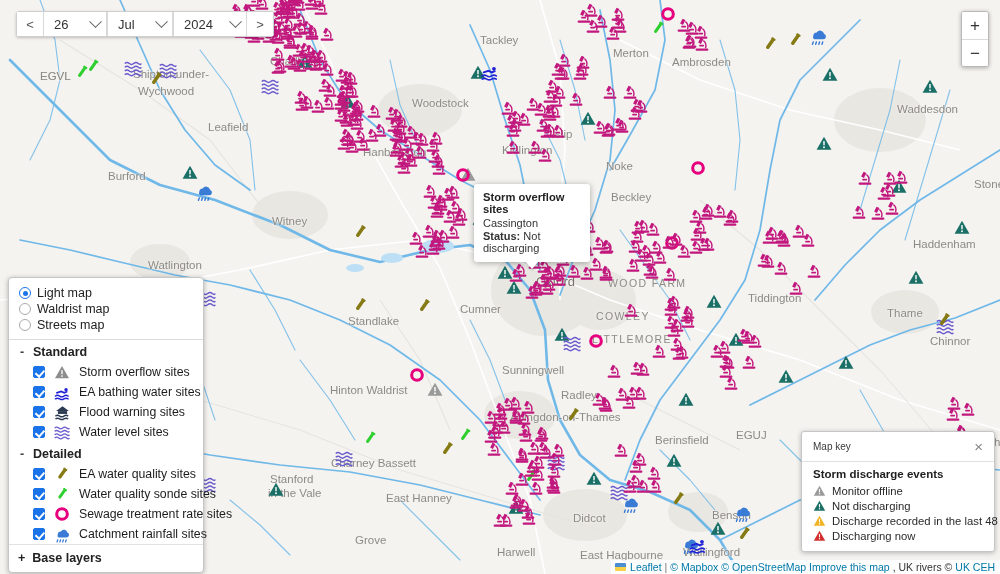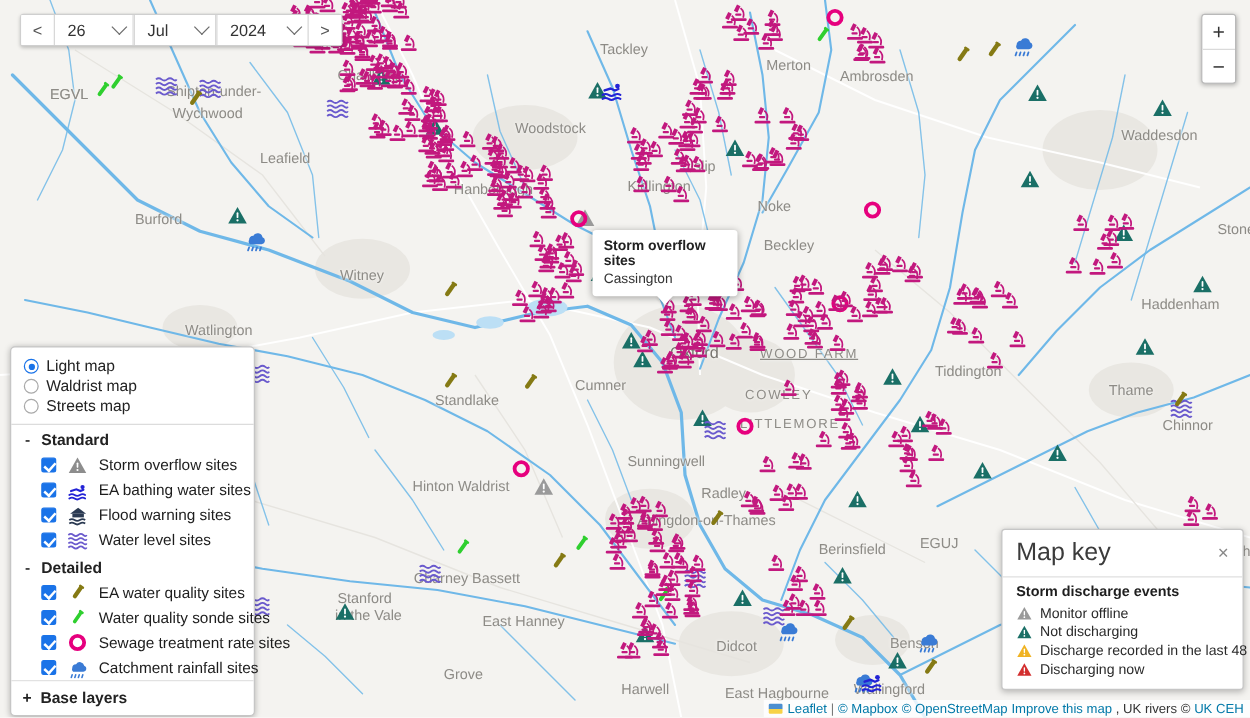--- a/index.html
+++ b/index.html
@@ -155,21 +155,21 @@
   #map-key {
     position: absolute; right: 5px; bottom: 22px; width: 194px;
     background: #fff; border: 1px solid #c6c6c6; border-radius: 3px;
     box-shadow: 0 1px 5px rgba(0,0,0,.26);
     z-index: 35;
   }
   #map-key .hdr {
     display: flex; align-items: center; justify-content: space-between;
     padding: 7px 9px 7px 11px; border-bottom: 1px solid #e0e0e0;
   }
-  #map-key .hdr .ttl { font-size: 20px; color: #3b3b3b; }
+  #map-key .hdr .ttl { font-size: 10px; color: #3b3b3b; }
   #map-key .hdr .x {
     font-size: 15px; color: #888; cursor: pointer; line-height: 1;
     padding: 0 2px;
   }
   #map-key .body { padding: 6px 9px 8px 11px; }
   #map-key .sub { font-weight: bold; font-size: 11.5px; color: #1e1e1e; margin-bottom: 3px; }
   .key-row { display: flex; align-items: center; gap: 6px; padding: 1px 0; }
   .key-row .kl { font-size: 11.3px; color: #2a2a2a; white-space: nowrap; }
 
   
@@ -302,21 +302,21 @@
       <div class="place-label" style="left: 480px; top: 34px;">Tackley</div>
       <div class="place-label" style="left: 672px; top: 56px;">Ambrosden</div>
       <div class="place-label" style="left: 613px; top: 47px;">Merton</div>
       <div class="place-label" style="left: 897px; top: 103px;">Waddesdon</div>
       <div class="place-label" style="left: 974px; top: 178px;">Stone</div>
       <div class="place-label" style="left: 913px; top: 238px;">Haddenham</div>
       <div class="place-label" style="left: 887px; top: 307px;">Thame</div>
       <div class="place-label" style="left: 748px; top: 292px;">Tiddington</div>
       <div class="place-label" style="left: 930px; top: 335px;">Chinnor</div>
       <div class="place-label big" style="left: 536px; top: 274px;">Oxford</div>
-      <div class="place-label caps" style="left: 608px; top: 277px; text-decoration: underline;">WOOD FARM</div>
+      <div class="place-label caps" style="left: 608px; top: 277px;">WOOD FARM</div>
       <div class="place-label caps" style="left: 596px; top: 310px;">COWLEY</div>
       <div class="place-label caps" style="left: 592px; top: 333px;">LITTLEMORE</div>
       <div class="place-label" style="left: 460px; top: 303px;">Cumner</div>
       <div class="place-label" style="left: 348px; top: 315px;">Standlake</div>
       <div class="place-label" style="left: 502px; top: 364px;">Sunningwell</div>
       <div class="place-label" style="left: 330px; top: 384px;">Hinton Waldrist</div>
       <div class="place-label" style="left: 561px; top: 389px;">Radley</div>
       <div class="place-label" style="left: 510px; top: 411px;">Abingdon-on-Thames</div>
       <div class="place-label" style="left: 655px; top: 434px;">Berinsfield</div>
       <div class="place-label" style="left: 331px; top: 457px;">Charney Bassett</div>
@@ -3196,20 +3196,24 @@
               </svg></span>
             <span class="kl">Discharging now</span>
           </div>
         </div>
     </div>
   </div>
 
   <div id="popup">
     <div class="p-title">Storm overflow sites</div>
     <div class="p-name">Cassington</div>
+    <div class="p-status">
+      <b>Status:</b>
+      <span>Not discharging</span>
+    </div>
     <div class="tip"></div>
   </div>
 
   <div id="attrib">
     <span class="leaf-mark"></span>
     <a href="#">Leaflet</a>
     <span class="sep">|</span>
     <a href="#">© Mapbox</a>
     <a href="#">© OpenStreetMap</a>
     <a href="#">Improve this map</a>

